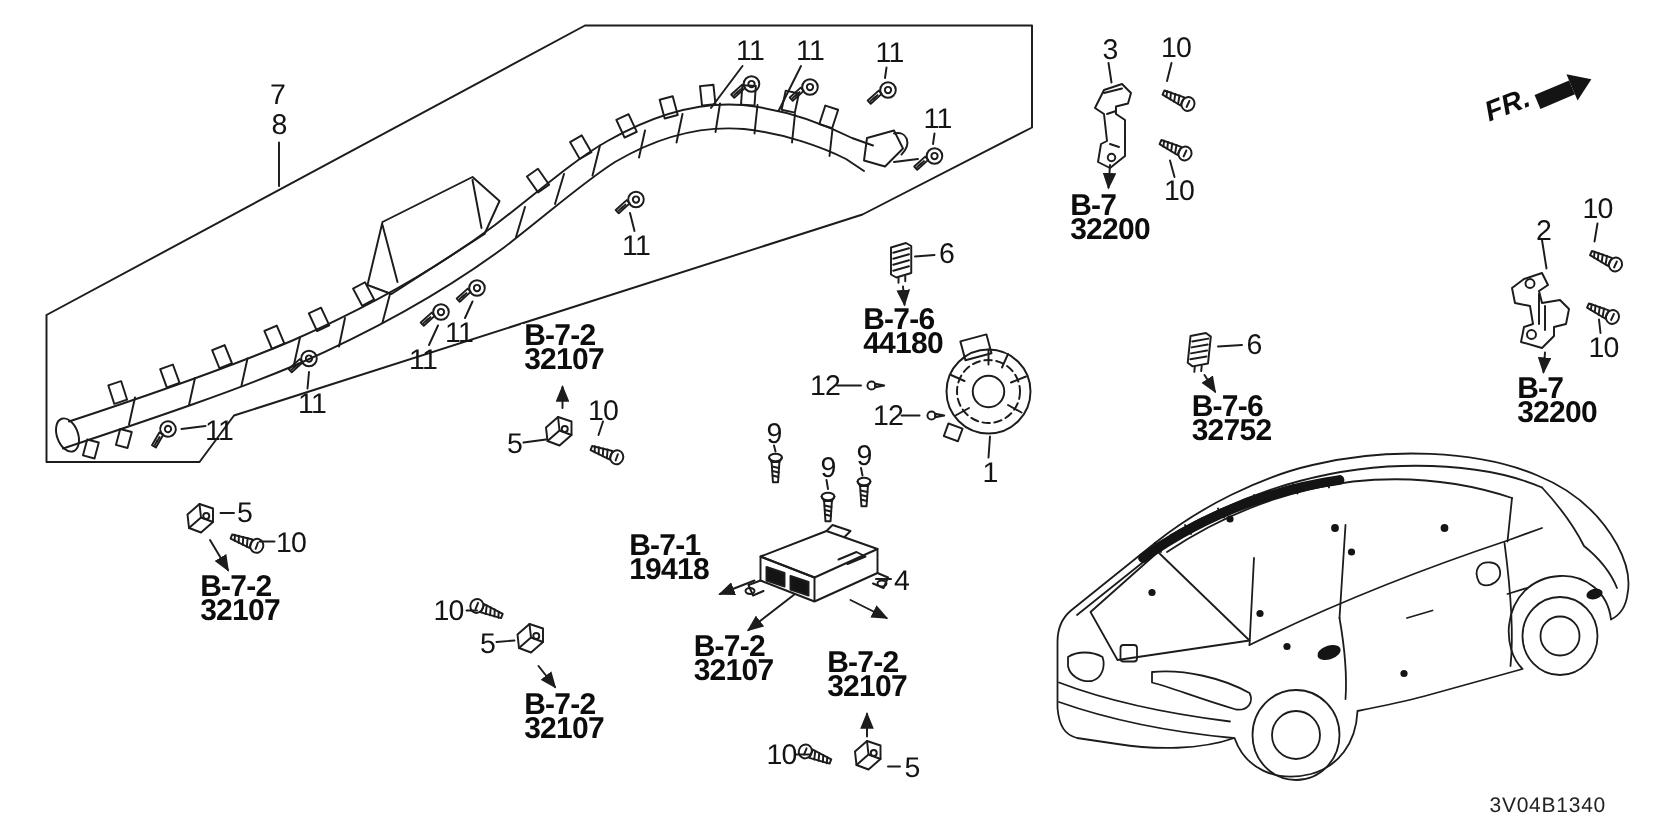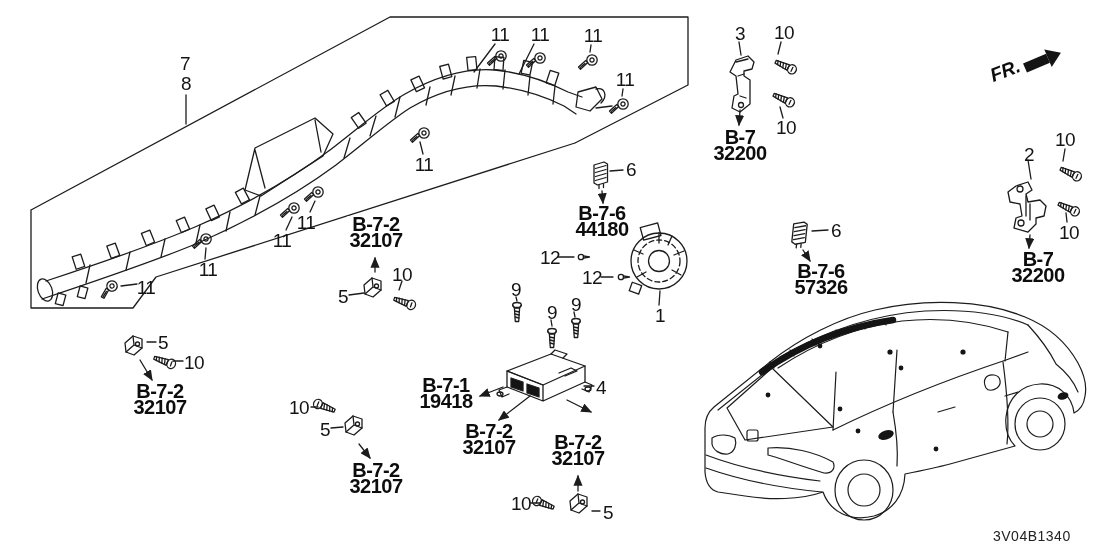--- a/index.html
+++ b/index.html
@@ -2,21 +2,21 @@
 <html><head>
 <meta charset="utf-8">
 <style>
   html,body{margin:0;padding:0;background:#fff;}
   #stage{position:relative;width:1108px;height:554px;background:#ffffff;overflow:hidden;
          font-family:"Liberation Sans", sans-serif;color:#111;}
   #art{position:absolute;left:0;top:0;}
   .co{position:absolute;transform:translateX(-50%);font-size:19px;line-height:19px;
       color:#141414;white-space:nowrap;letter-spacing:-0.5px;}
   .ref{position:absolute;transform:translateX(-50%);font-size:20px;font-weight:bold;
-       line-height:16px;text-align:center;color:#0d0d0d;white-space:nowrap;
+       line-height:16px;text-align:left;color:#0d0d0d;white-space:nowrap;
        background:#fff;padding:0 2px;letter-spacing:-0.5px;}
   .ref span{display:block;}
   .fr{position:absolute;font-size:19px;font-weight:bold;font-style:italic;
       transform:rotate(-21deg);color:#0d0d0d;}
   .code{position:absolute;font-size:14px;color:#222;letter-spacing:0.5px;}
 </style>
 </head>
 <body>
 
 <div id="stage">
@@ -297,31 +297,31 @@
   <div class="ref" style="left:740px;top:129px">
     <span>B-7</span>
     <span>32200</span>
   </div>
   <div class="ref" style="left:602px;top:205px">
     <span>B-7-6</span>
     <span>44180</span>
   </div>
   <div class="ref" style="left:821px;top:263px">
     <span>B-7-6</span>
-    <span>57326</span>
+    <span>32752</span>
   </div>
   <div class="ref" style="left:1038px;top:251px">
     <span>B-7</span>
     <span>32200</span>
   </div>
   <div class="ref" style="left:160px;top:383px">
     <span>B-7-2</span>
     <span>32107</span>
   </div>
-  <div class="ref" style="left:446px;top:377px">
+  <div class="ref" style="left:446px;top:356px">
     <span>B-7-1</span>
     <span>19418</span>
   </div>
   <div class="ref" style="left:489px;top:423px">
     <span>B-7-2</span>
     <span>32107</span>
   </div>
   <div class="ref" style="left:376px;top:462px">
     <span>B-7-2</span>
     <span>32107</span>

